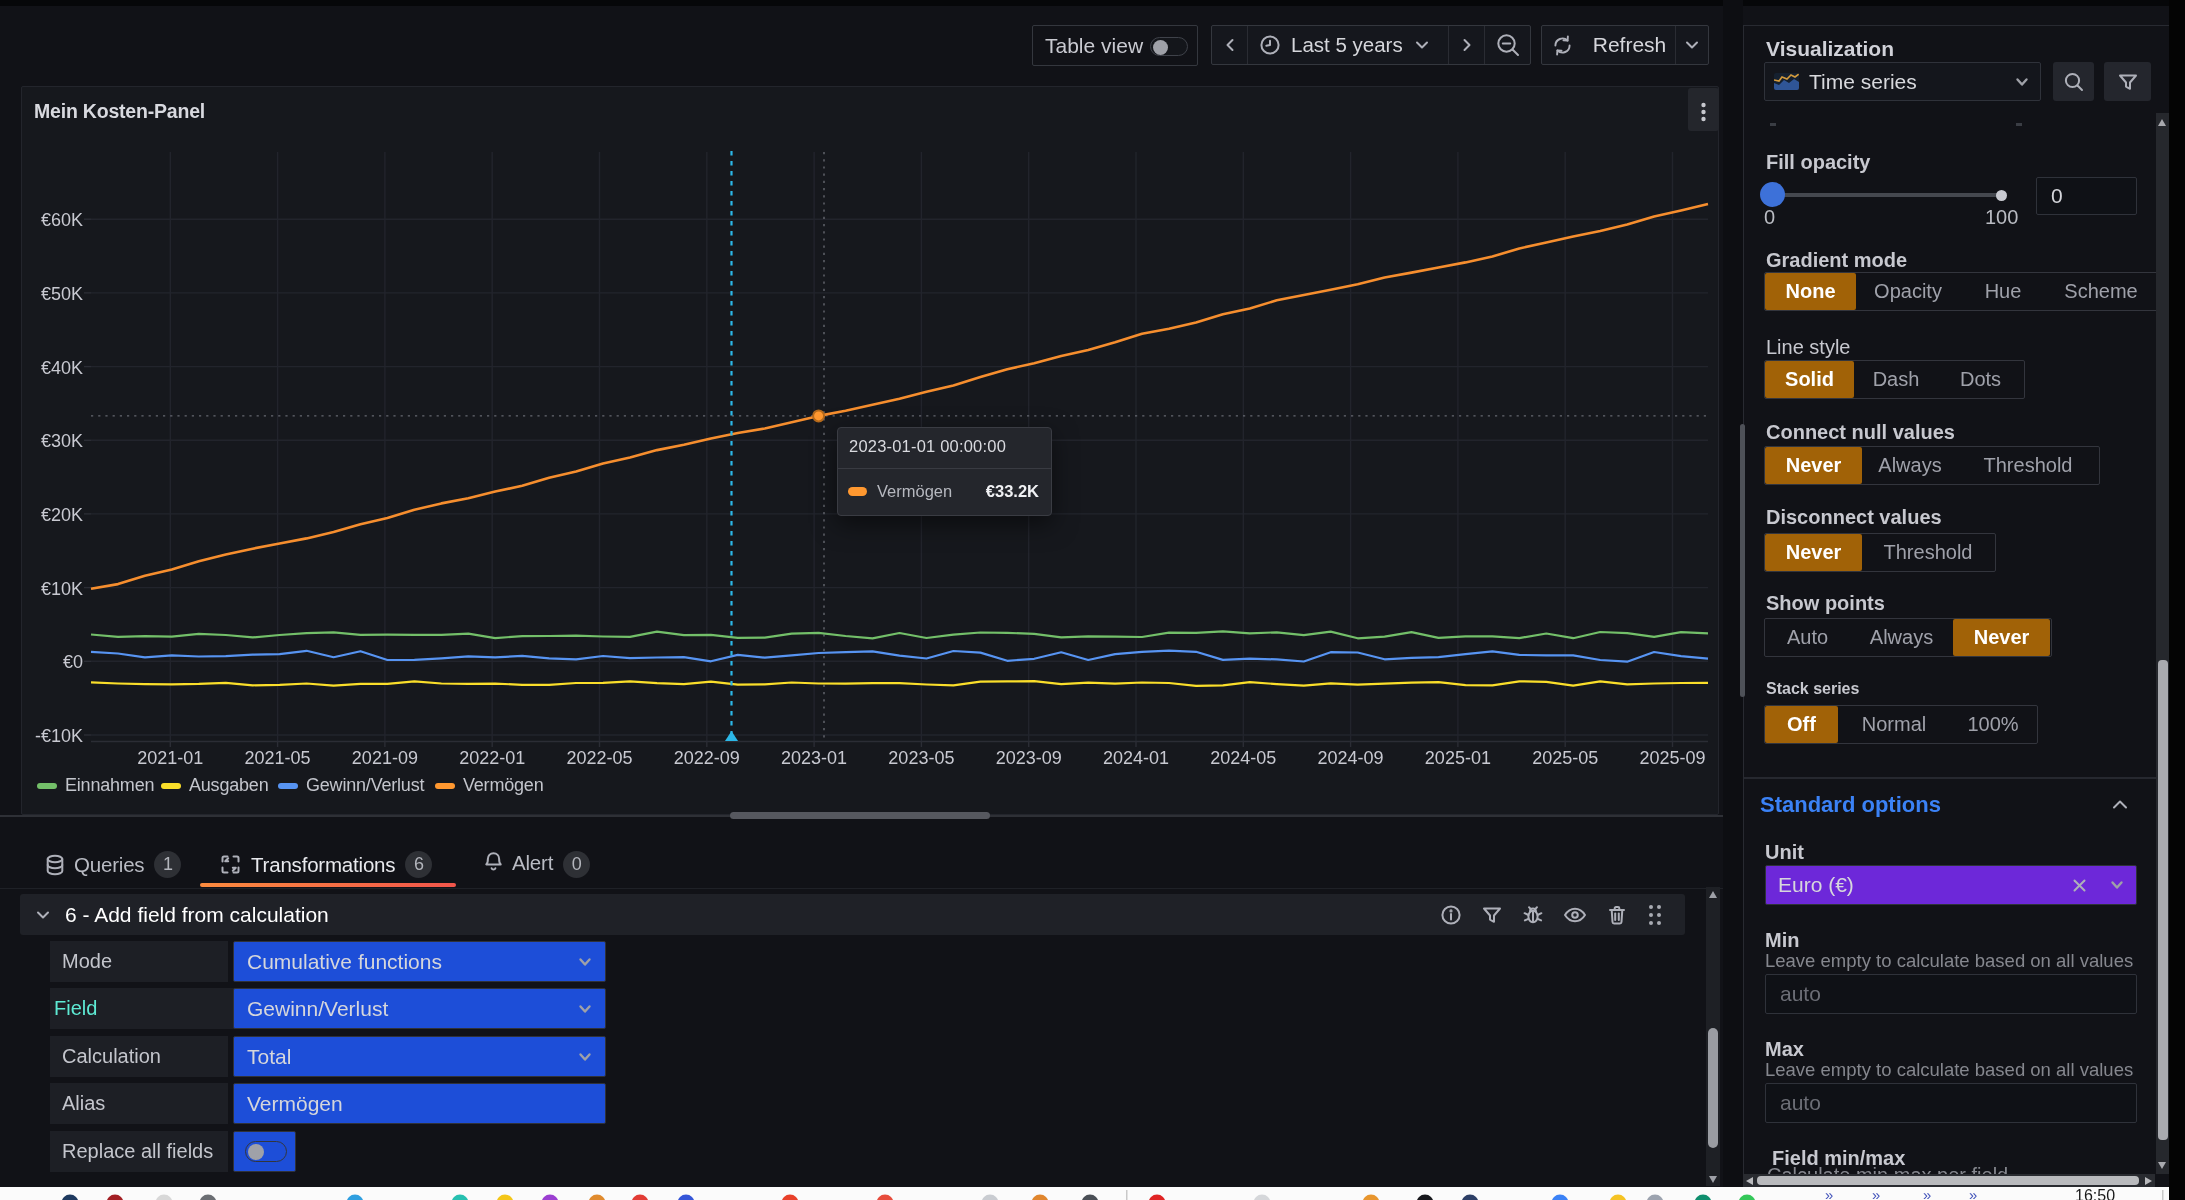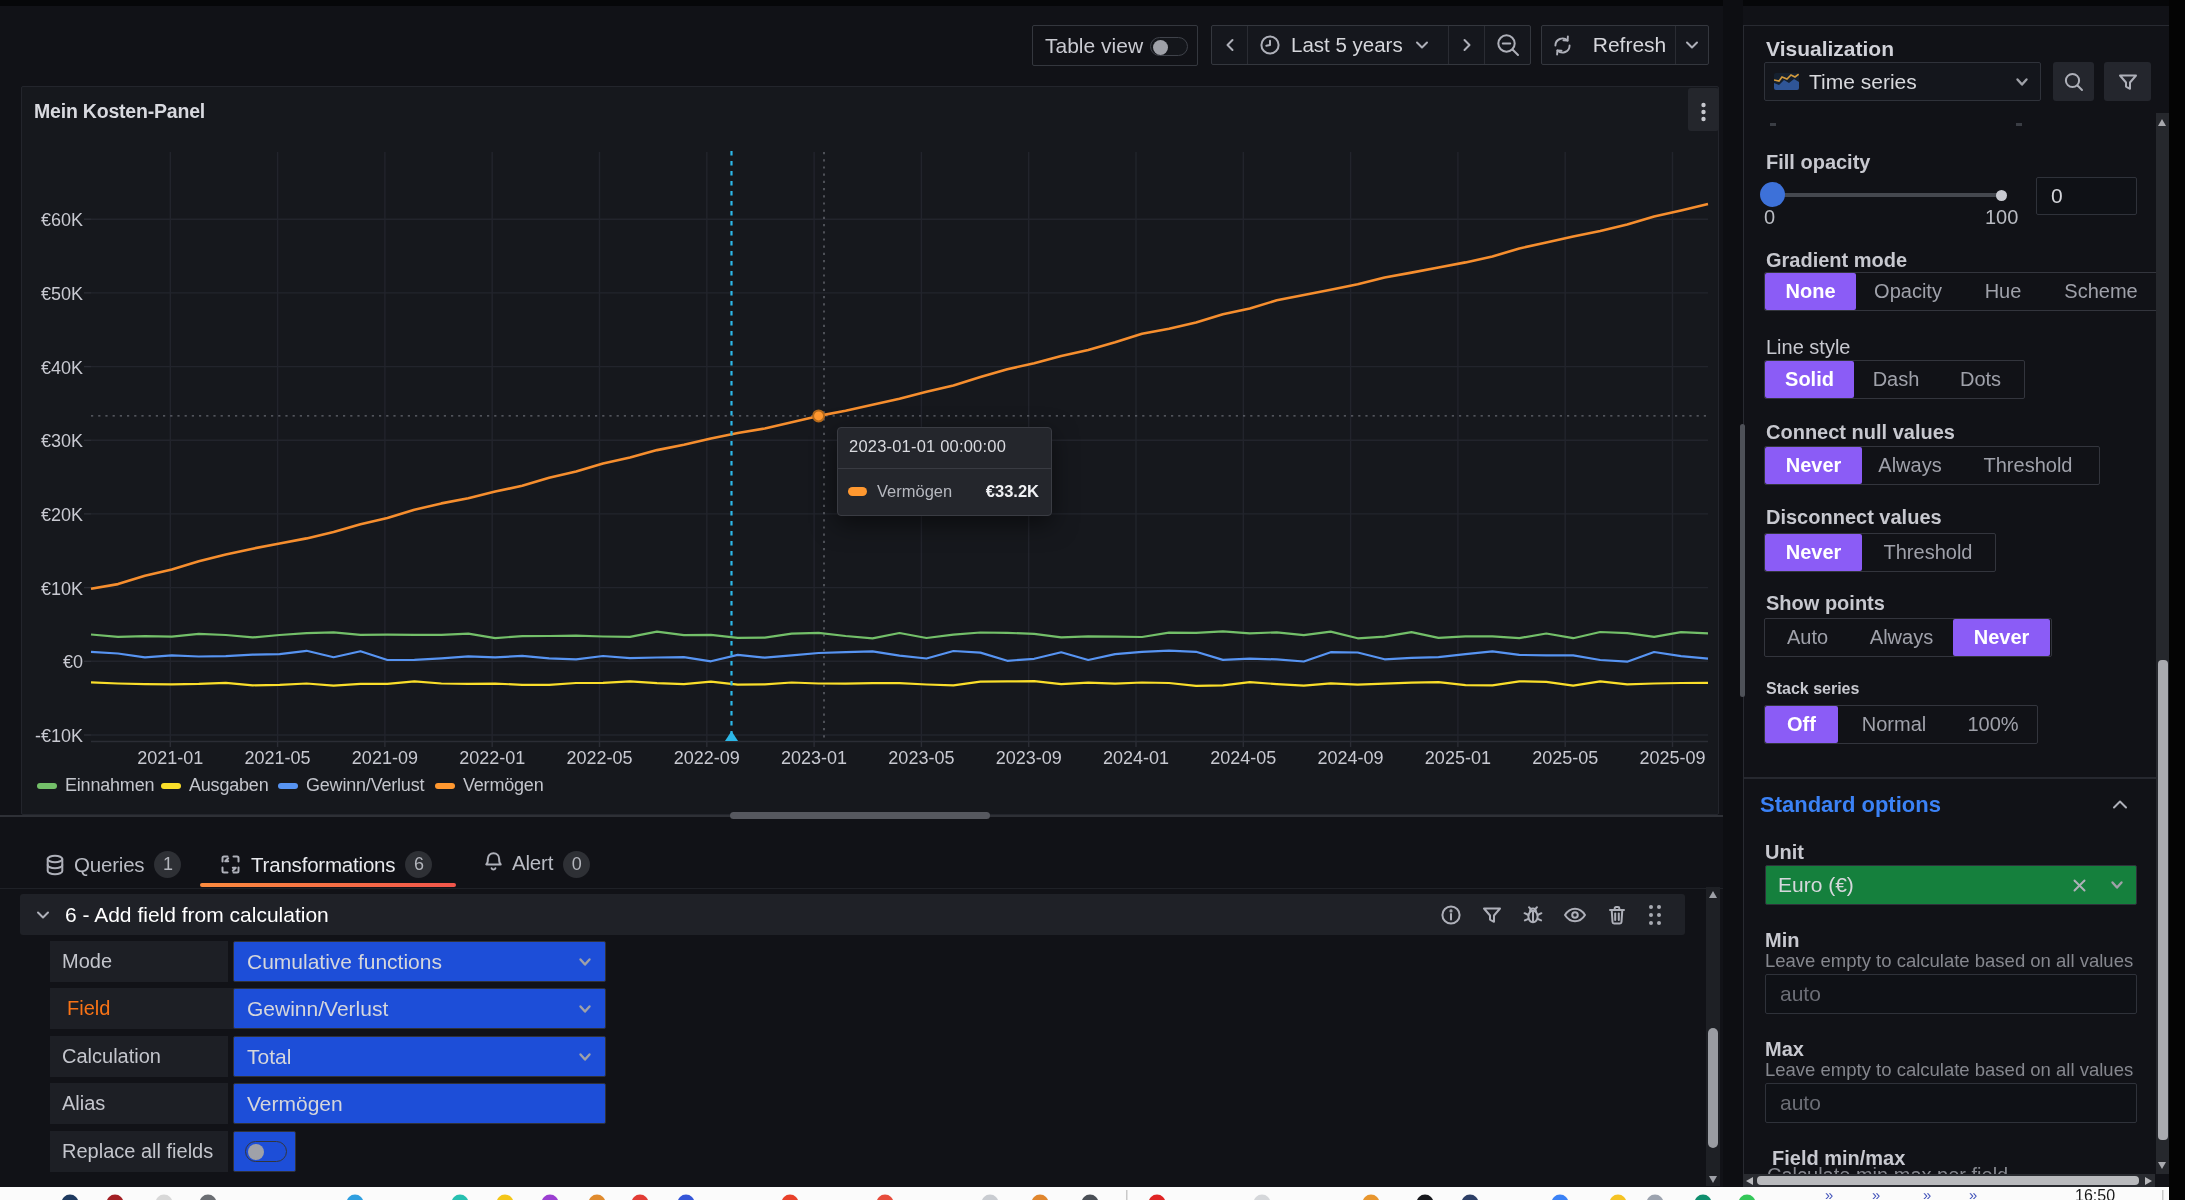--- a/index.html
+++ b/index.html
@@ -1,20 +1,20 @@
 <!DOCTYPE html>
 <html><head><meta charset="utf-8">
 <style>
 *{margin:0;padding:0;box-sizing:border-box}
 html,body{width:2185px;height:1200px;overflow:hidden;background:#111217;
  font-family:"Liberation Sans",sans-serif;color:#ccccdc}
 .ico{stroke:#aeb0b9;fill:none;stroke-width:2;stroke-linecap:round;stroke-linejoin:round}
 .seg{position:absolute;display:flex;border:1.5px solid #33353d;border-radius:2px;background:#111217}
 .seg>div{display:flex;align-items:center;justify-content:center;font-size:20px;color:#9fa1aa;white-space:nowrap}
-.seg>div.on{background:#8b5cf6;color:#fff;font-weight:700;border-radius:2px}
+.seg>div.on{background:#a16207;color:#fff;font-weight:700;border-radius:2px}
 .inp{position:absolute;background:#1d4ed8;border:1.5px solid #2f323a;border-radius:2px;
  font-size:21px;color:#d5d6db;display:flex;align-items:center}
 .caret{width:14px;height:14px;stroke:#9fa1a8;fill:none;stroke-width:2.4;stroke-linecap:round;stroke-linejoin:round}
 </style></head><body>
 
 <div style="position:absolute;left:0px;top:0px;width:2185px;height:6px;background:#060709;"></div>
 <div style="position:absolute;left:1032px;top:25px;width:166px;height:41px;border:1.5px solid #34373e;border-radius:2px;display:flex;align-items:center;padding-left:12px;font-size:21px;color:#c9cad1;">Table view</div>
 <div style="position:absolute;left:1150px;top:37px;width:38px;height:19px;border:1.5px solid #3f424a;border-radius:10px;background:#14161b;"></div>
 <div style="position:absolute;left:1153px;top:39.5px;width:15px;height:15px;border-radius:50%;background:#9fa1a8;"></div>
 <div style="position:absolute;left:1211px;top:25px;width:320px;height:40px;border:1.5px solid #34373e;border-radius:2px;background:#15171d;display:flex;align-items:stretch">
@@ -252,21 +252,21 @@
         <circle cx="4" cy="20" r="2" fill="#a8aab2"></circle>
         <circle cx="12" cy="20" r="2" fill="#a8aab2"></circle>
       </svg>
     </div>
 </div>
 <div style="position:absolute;left:50px;top:941px;width:178px;height:41px;background:#1d1f25;display:flex;align-items:center;padding-left:12px;font-size:20px;font-weight:500;color:#c3c5cc;">Mode</div>
 <div class="inp" style="position:absolute;left:233px;top:941px;width:373px;height:41px;padding-left:13px">Cumulative functions
 <svg class="caret" style="position:absolute;right:13px;top:13px" viewBox="0 0 14 14">
       <polyline points="2.5,4.5 7,9.5 11.5,4.5"></polyline>
     </svg></div>
-<div style="position:absolute;left:50px;top:988px;width:204px;height:41px;background:#1d1f25;display:flex;align-items:center;padding-left:17px;font-size:20px;font-weight:500;color:#f97316;">Field</div>
+<div style="position:absolute;left:50px;top:988px;width:204px;height:41px;background:#1d1f25;display:flex;align-items:center;padding-left:4px;font-size:20px;font-weight:500;color:#5eead4;">Field</div>
 <div class="inp" style="position:absolute;left:233px;top:988px;width:373px;height:41px;padding-left:13px">Gewinn/Verlust
 <svg class="caret" style="position:absolute;right:13px;top:13px" viewBox="0 0 14 14">
       <polyline points="2.5,4.5 7,9.5 11.5,4.5"></polyline>
     </svg></div>
 <div style="position:absolute;left:50px;top:1036px;width:178px;height:41px;background:#1d1f25;display:flex;align-items:center;padding-left:12px;font-size:20px;font-weight:500;color:#c3c5cc;">Calculation</div>
 <div class="inp" style="position:absolute;left:233px;top:1036px;width:373px;height:41px;padding-left:13px">Total
 <svg class="caret" style="position:absolute;right:13px;top:13px" viewBox="0 0 14 14">
       <polyline points="2.5,4.5 7,9.5 11.5,4.5"></polyline>
     </svg></div>
 <div style="position:absolute;left:50px;top:1083px;width:178px;height:41px;background:#1d1f25;display:flex;align-items:center;padding-left:12px;font-size:20px;font-weight:500;color:#c3c5cc;">Alias</div>
@@ -349,21 +349,21 @@
       <div class="on" style="width:73px">Off</div>
       <div class="" style="width:112px">Normal</div>
       <div class="" style="width:86px">100%</div>
     </div>
 <div style="position:absolute;left:0px;top:751px;width:412px;height:1.5px;background:#26282f;"></div>
 <div style="position:absolute;left:16px;top:766px;width:300px;height:26px;font-size:22px;font-weight:700;color:#3b82f6;">Standard options</div>
 <div style="position:absolute;left:367px;top:770px;width:18px;height:18px;"><svg width="18" height="18" viewBox="0 0 18 18">
         <polyline points="3,11.5 9,5.5 15,11.5" class="ico"></polyline>
       </svg></div>
 <div style="position:absolute;left:21px;top:815px;width:100px;height:22px;font-size:20px;font-weight:700;color:#c7c8cf;">Unit</div>
-<div style="position:absolute;left:21px;top:839px;width:372px;height:40px;background:#15803d;border:1.5px solid #2f323a;border-radius:2px;display:flex;align-items:center;padding:0 12px">
+<div style="position:absolute;left:21px;top:839px;width:372px;height:40px;background:#6d28d9;border:1.5px solid #2f323a;border-radius:2px;display:flex;align-items:center;padding:0 12px">
 <span style="font-size:21px;color:#d6d7dc">Euro (€)</span>
 <svg width="17" height="17" viewBox="0 0 17 17" style="margin-left:auto">
         <line x1="3.5" y1="3.5" x2="13.5" y2="13.5" class="ico"></line>
         <line x1="13.5" y1="3.5" x2="3.5" y2="13.5" class="ico"></line>
       </svg>
 <svg class="caret" style="margin-left:22px" viewBox="0 0 14 14">
         <polyline points="2.5,4.5 7,9.5 11.5,4.5"></polyline>
       </svg>
     </div>
 <div style="position:absolute;left:21px;top:903px;width:100px;height:22px;font-size:20px;font-weight:700;color:#c7c8cf;">Min</div>

